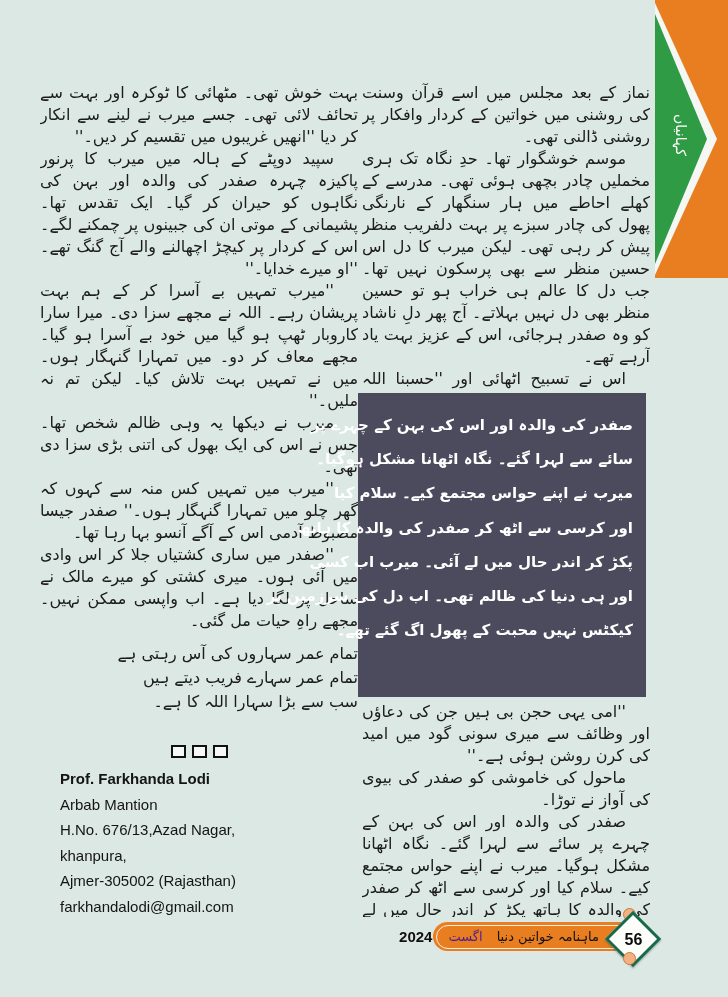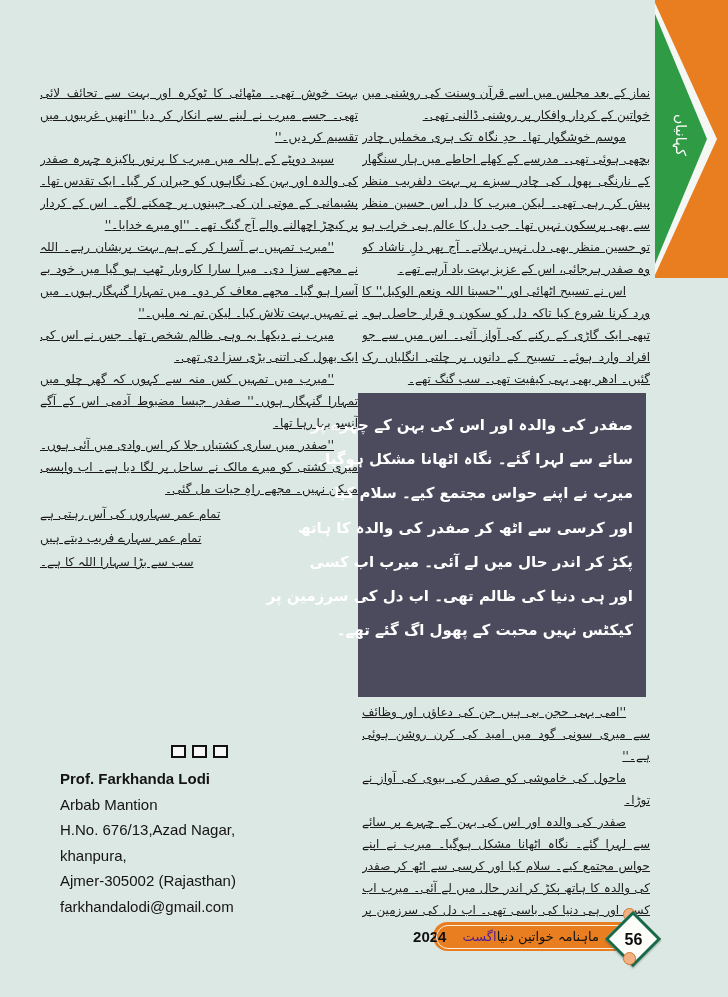--- a/index.html
+++ b/index.html
@@ -11,28 +11,28 @@
   
   .banner{position:absolute;left:655px;top:0;width:73px;height:278px;}
   .tab-label{
     position:absolute;left:655px;top:6px;width:34px;height:258px;
     writing-mode:vertical-rl;text-align:center;
     color:#ffffff;font-size:14px;letter-spacing:1px;
   }
   
   .ucol{
     position:absolute;direction:rtl;text-align:justify;
-    font-size:12px;line-height:22px;overflow:hidden;text-decoration:underline;
+    font-size:16px;line-height:22px;overflow:hidden;
   }
   .ucol p{margin:0;}
   .ucol p.ind{text-indent:24px;}
   .col-left{left:40px;top:82px;width:318px;height:660px;}
   .col-right-a{left:362px;top:82px;width:288px;height:308px;}
   .col-right-b{left:362px;top:701px;width:288px;height:216px;}
-  .verse{text-align:left;margin:2px 0;}
+  .verse{text-align:right;margin:10px 0;}
   .verse div{line-height:24px;}
   
   .quote-box{
     position:absolute;left:358px;top:393px;width:288px;height:304px;
     background:#4c4a5d;box-sizing:border-box;padding:15px 13px;
     direction:rtl;color:#ffffff;font-weight:bold;font-size:15px;
   }
   .quote-box .qline{
     line-height:34.2px;white-space:nowrap;
     text-align:justify;text-align-last:justify;
@@ -54,21 +54,21 @@
   .footer-bar{
     position:absolute;left:433px;top:922px;width:210px;height:29px;
     background:#e87e20;border-radius:15px 5px 5px 15px;
     display:flex;align-items:center;direction:rtl;
     padding:0 44px 0 0;box-sizing:border-box;gap:0;
   }
   .footer-bar::before{
     content:'';position:absolute;inset:2.5px;
     border:1.5px solid #fbeedd;border-radius:12px 3px 3px 12px;pointer-events:none;
   }
-  .footer-mag{font-size:13px;color:#111;white-space:nowrap;}
+  .footer-mag{font-size:13px;color:#111;white-space:nowrap;margin-left:14px;}
   .footer-month{font-size:13px;color:#4c1d95;white-space:nowrap;margin-left:16px;}
   .footer-year{
     font-family:"Liberation Sans",sans-serif;font-weight:bold;
     font-size:15px;color:#101010;direction:ltr;
   }
   .page-diamond{
     position:absolute;left:613px;top:919px;width:34px;height:34px;
     background:#fdfdfa;border:3.5px solid #17694a;transform:rotate(45deg);
     box-shadow:1px 1px 2px rgba(0,0,0,.25);
   }

